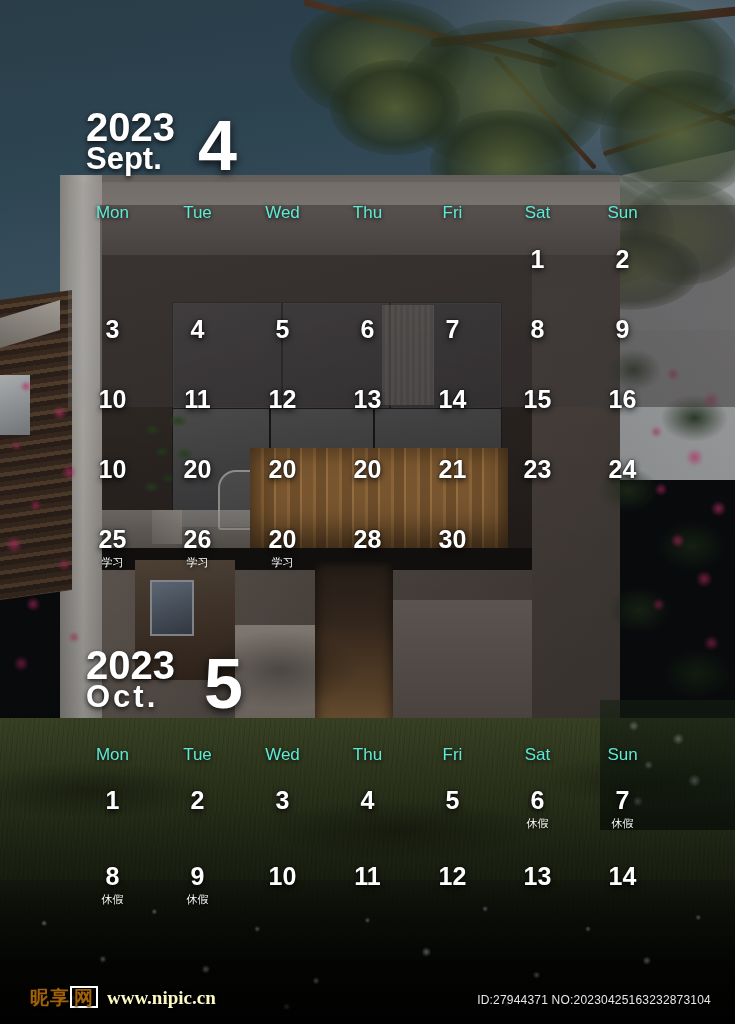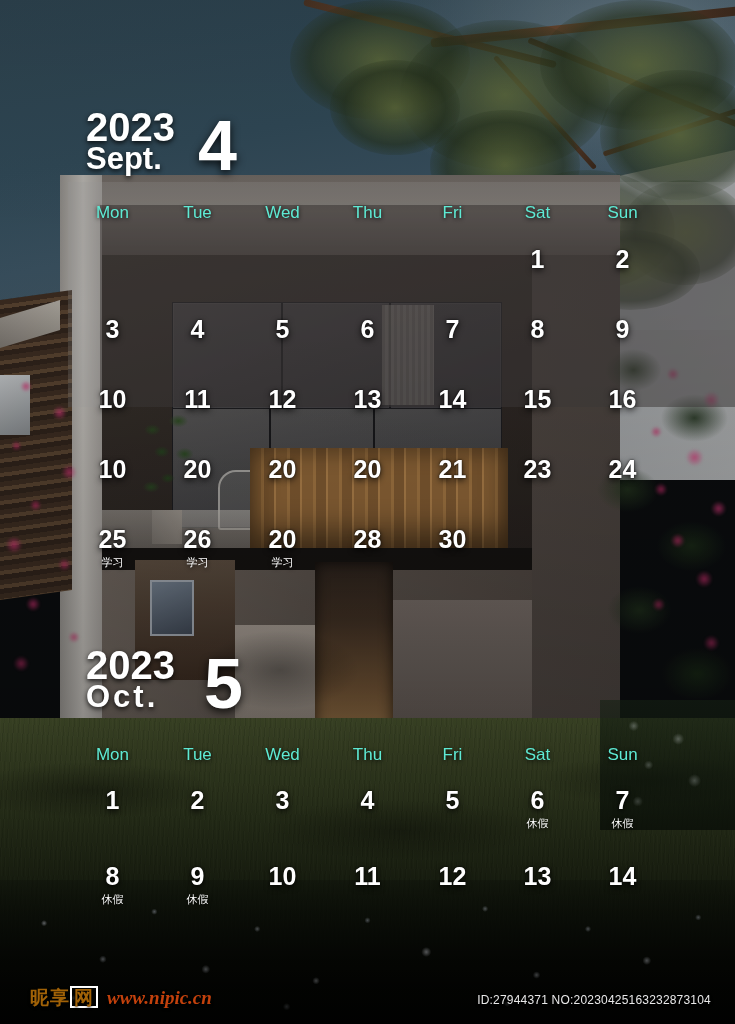--- a/index.html
+++ b/index.html
@@ -354,21 +354,21 @@
     font-family:"DejaVu Sans","Liberation Sans",sans-serif;
     font-size:19px; font-weight:bold; color:#a16207;
     letter-spacing:1px;
     text-shadow:0 1px 3px rgba(0,0,0,.9);
   }
   .wm-logo .boxed {
     display:inline-block; border:2px solid #fff; padding:0 2px; line-height:18px;
   }
   .wm-url {
     font-family:"Liberation Serif","DejaVu Serif",serif;
-    font-style:italic; font-size:19px; color:#c2410c; font-weight:bold;
+    font-size:19px; color:#fef9c3; font-weight:bold;
     text-shadow:0 1px 3px rgba(0,0,0,.9);
   }
   .wm-right {
     position:absolute; right:24px; bottom:17px;
     font-size:12px; color:#e8e8e8; letter-spacing:.2px;
     text-shadow:0 1px 3px rgba(0,0,0,.9);
   }
 </style>
 </head>
 <body>

